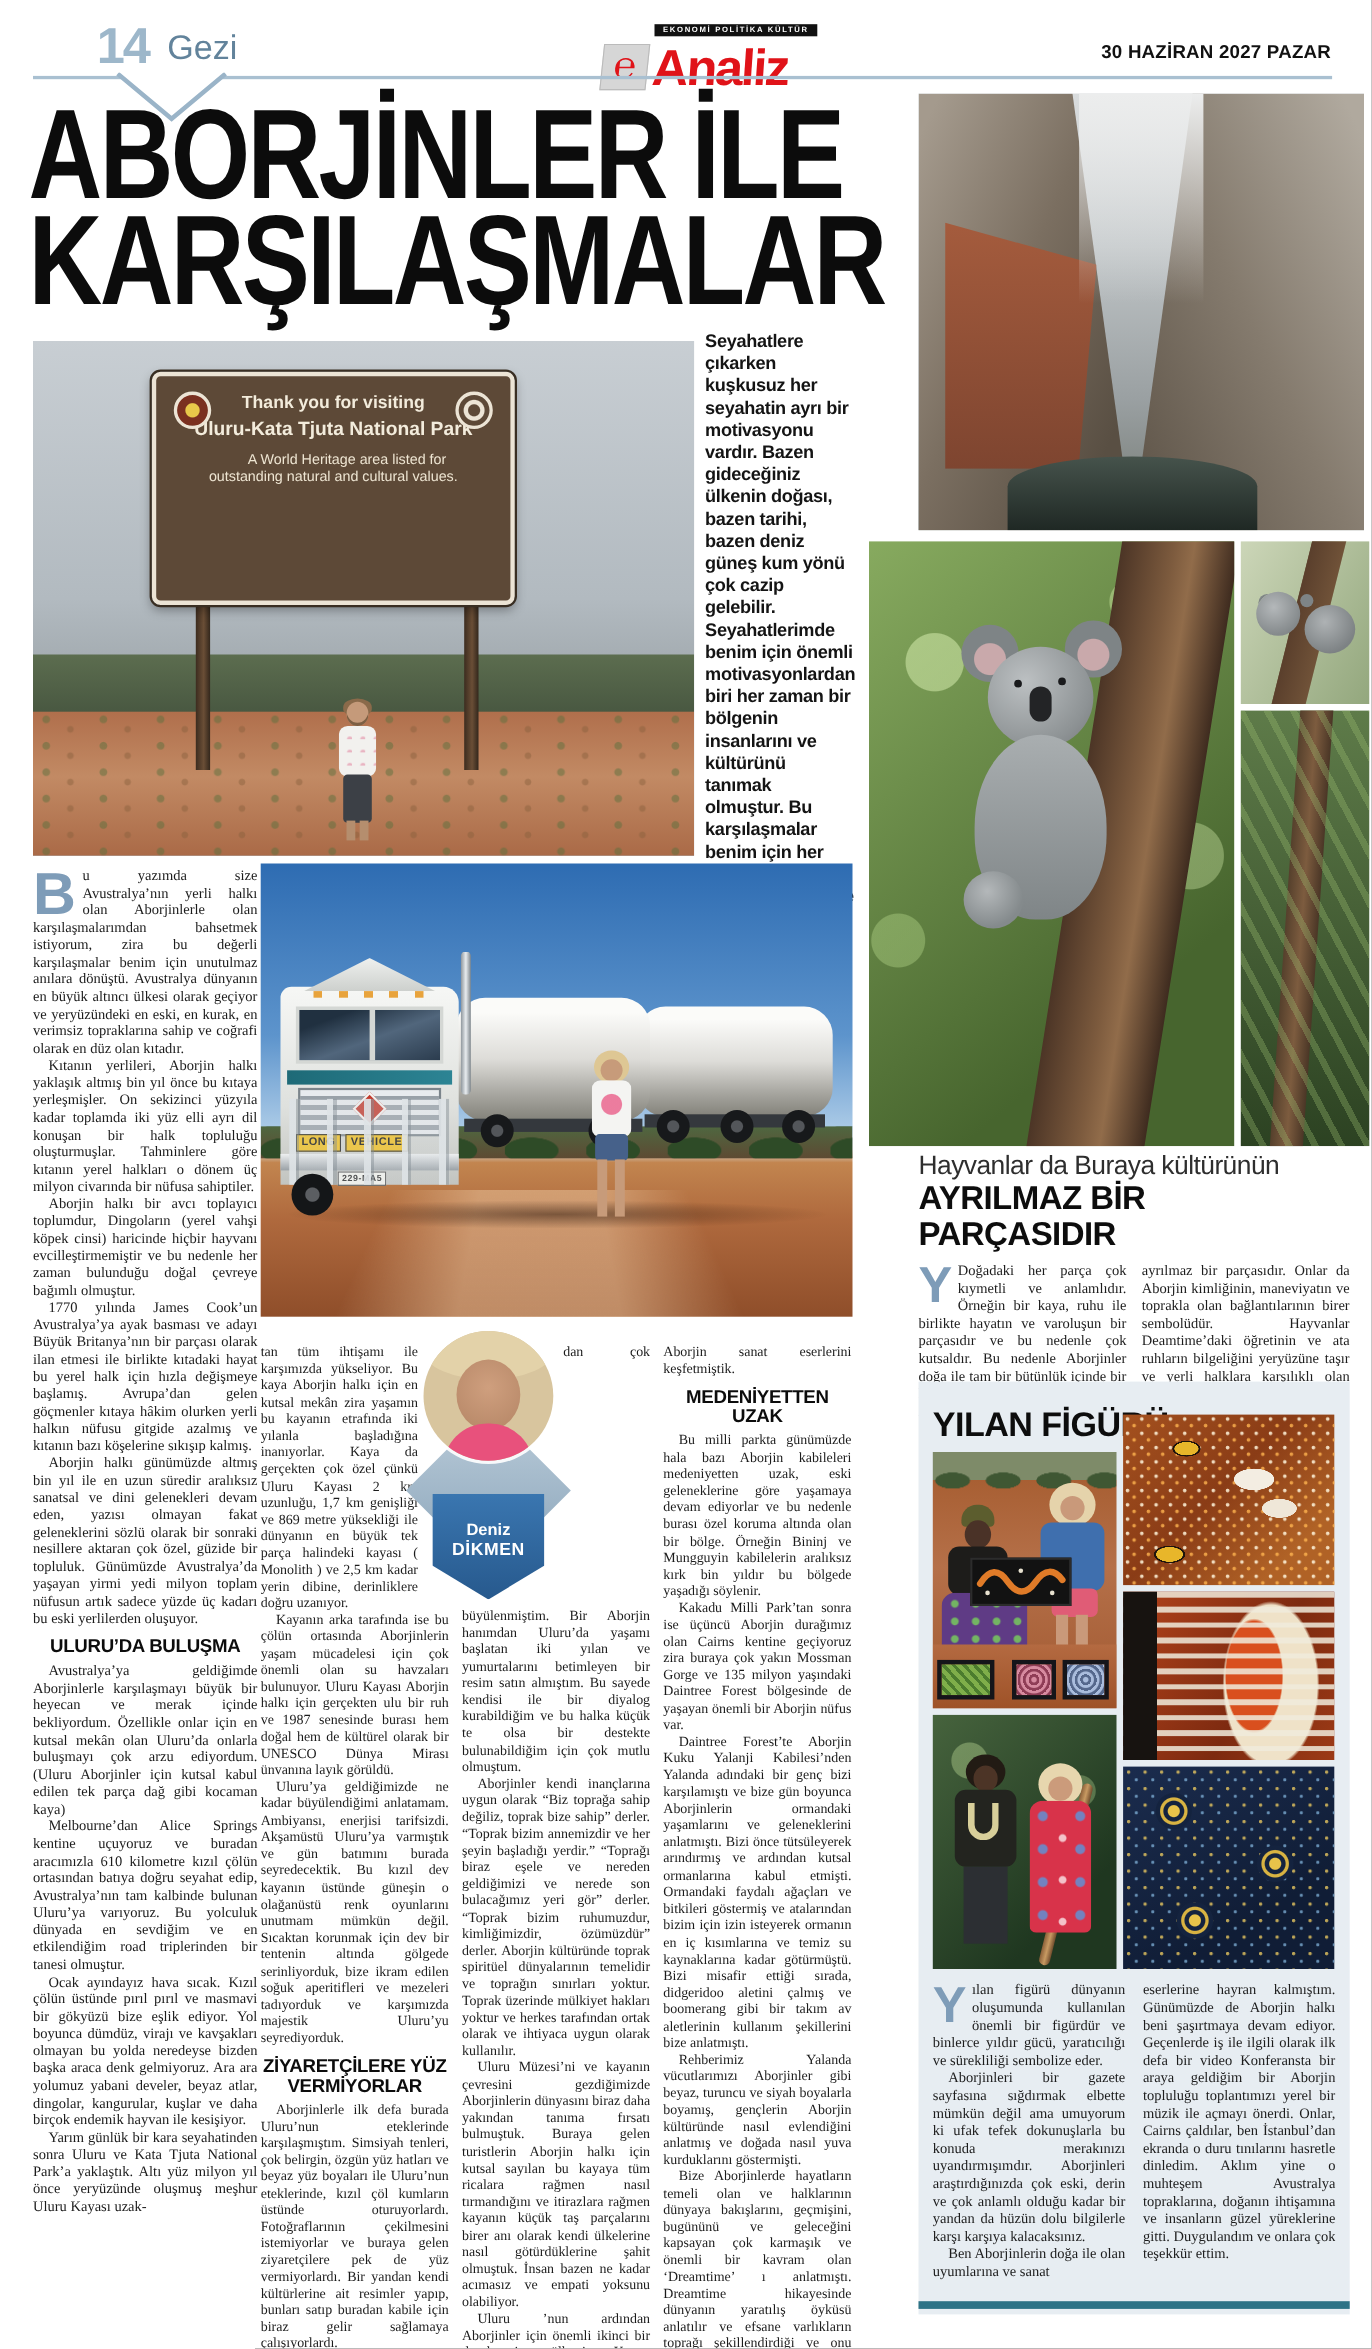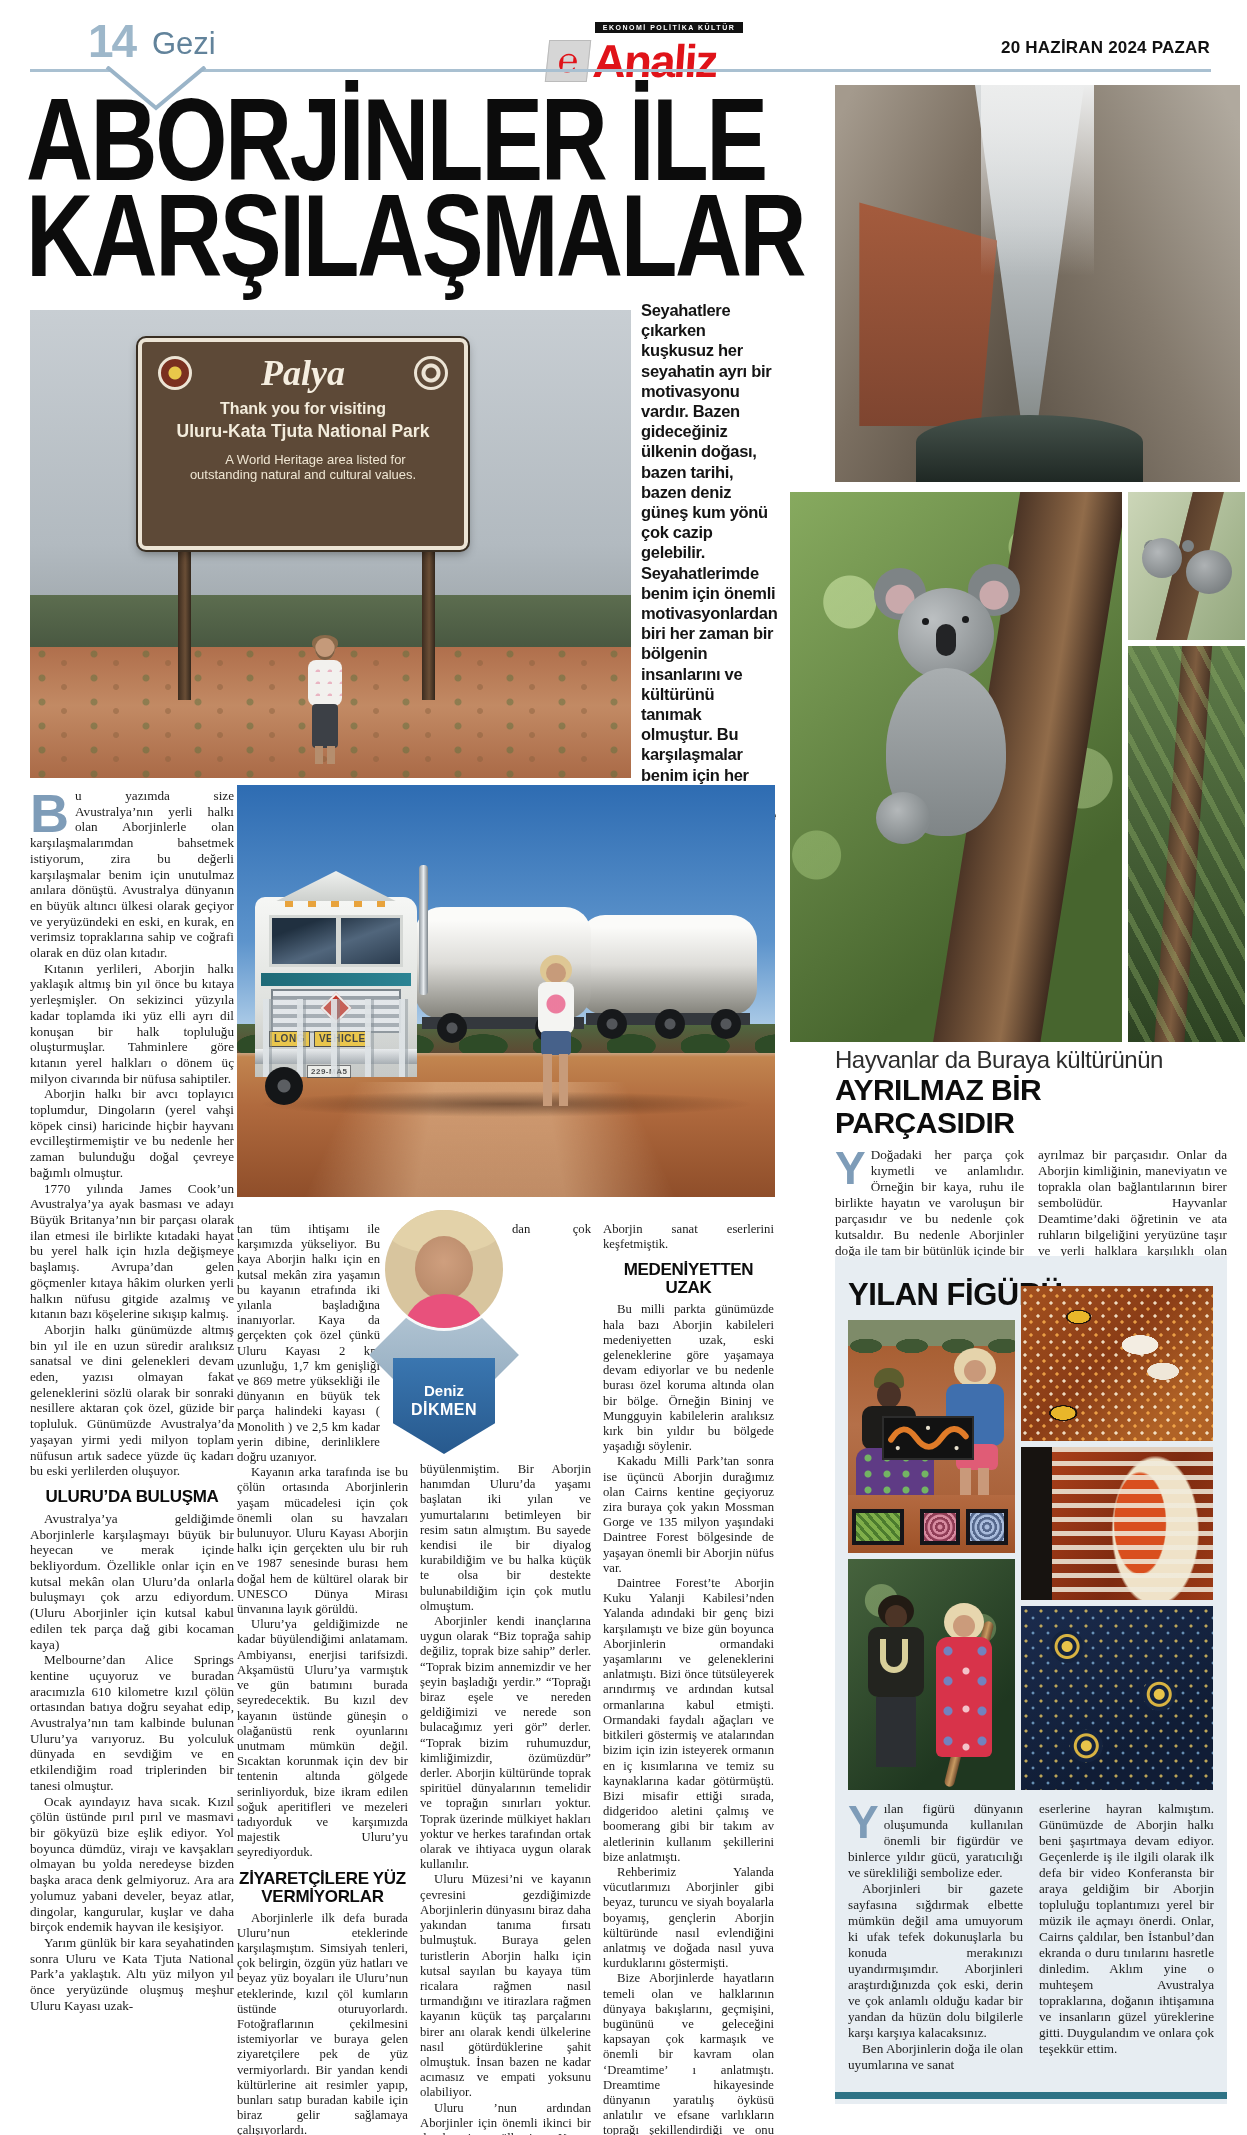--- a/index.html
+++ b/index.html
@@ -214,21 +214,21 @@
   <div id="masthead">
     <div class="page-no">14</div>
     <div class="section-name">Gezi</div>
     <div class="logo-wrap">
       <div class="logo-banner">EKONOMİ POLİTİKA KÜLTÜR</div>
       <div class="logo-row">
         <div class="logo-mark">℮</div>
         <div class="logo-name">Analiz</div>
       </div>
     </div>
-    <div class="mast-date">20 HAZİRAN 2024 PAZAR</div>
+    <div class="mast-date">30 HAZİRAN 2027 PAZAR</div>
     <div class="mast-rule"></div>
     <svg class="mast-chevron" width="104" height="46" viewBox="0 0 104 46">
         <path d="M3 1 L52 42 L101 1" fill="#ffffff" stroke="#9ab4c8" stroke-width="4"></path>
       </svg>
   </div>
 
   <div id="headline">
     <div class="hl-line">ABORJİNLER İLE</div>
     <div class="hl-line">KARŞILAŞMALAR</div>
   </div>
@@ -244,21 +244,20 @@
   </div>
 
   <div id="palya" class="photo">
     <div class="pa-scrub"></div>
     <div class="pa-dirt"></div>
     <div class="pa-post" style="left:148px;"></div>
     <div class="pa-post" style="left:392px;"></div>
     <div class="pa-sign">
       <div class="pa-icon-l"></div>
       <div class="pa-icon-r"></div>
-      <div class="pa-sign-title">Palya</div>
       <div class="pa-l1">Thank you for visiting</div>
       <div class="pa-l2">Uluru-Kata Tjuta National Park</div>
       <div class="pa-l3">A World Heritage area listed for</div>
       <div class="pa-l4">outstanding natural and cultural values.</div>
     </div>
     <div class="pa-person">
       <div class="pp-hair"></div>
       <div class="pp-head"></div>
       <div class="pp-shirt"></div>
       <div class="pp-pants"></div>

